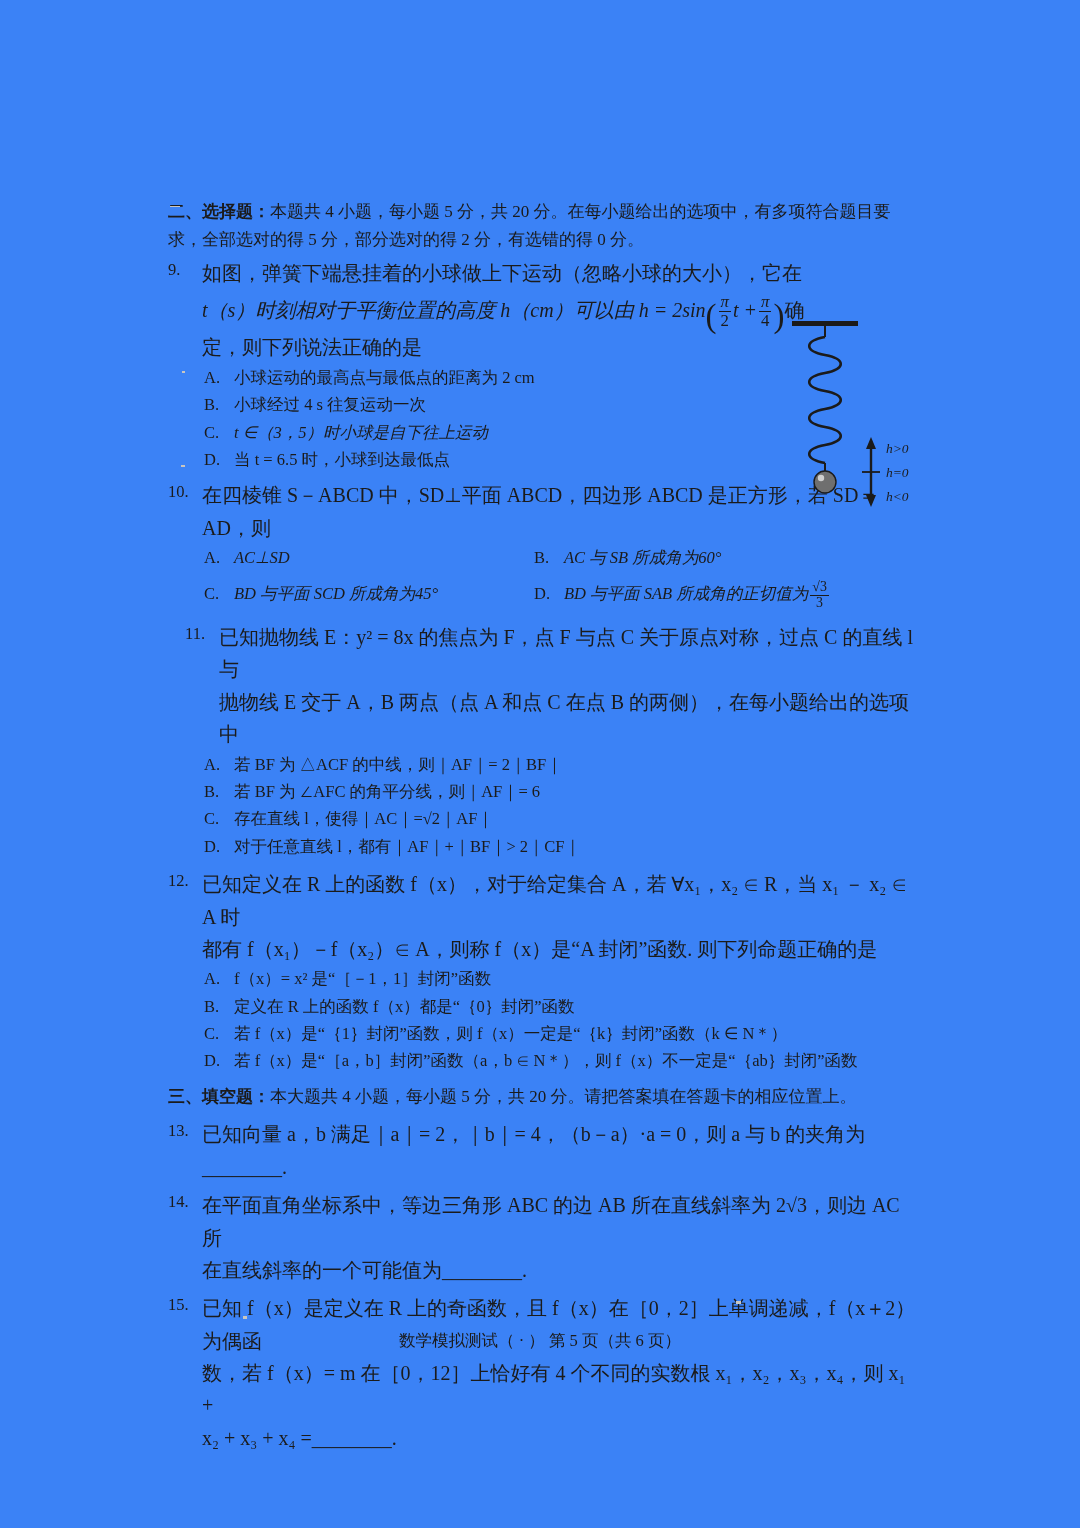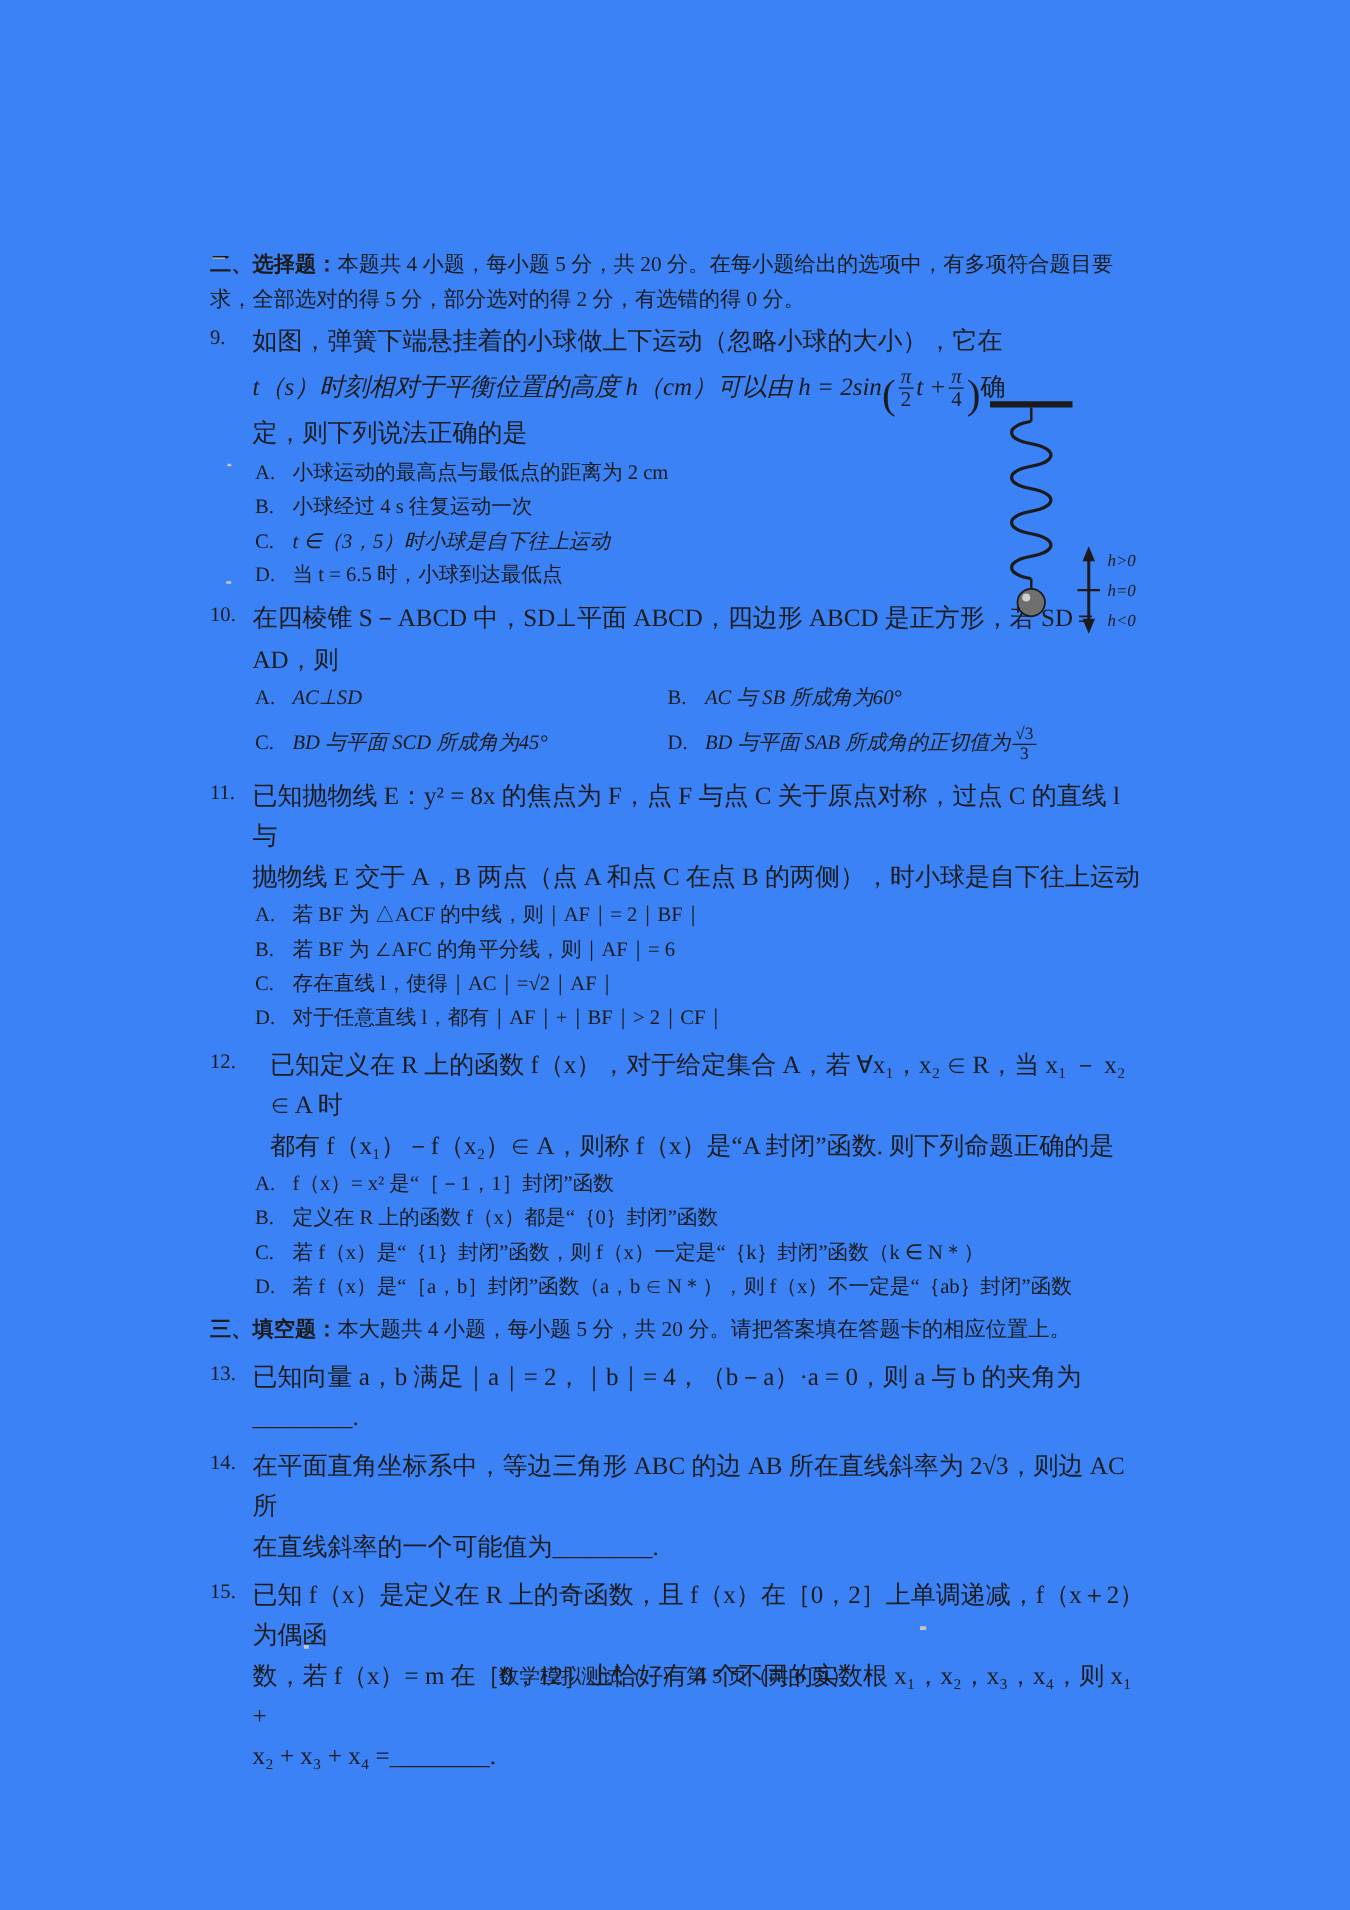--- a/index.html
+++ b/index.html
@@ -211,45 +211,45 @@
       <div class="c c2">
         <span class="lbl">D.</span>
         <span class="it">BD 与平面 SAB 所成角的正切值为</span>
           <span class="frac">
             <span class="n">√3</span>
             <span class="d">3</span>
           </span>
       </div>
     </div>
 
-    <div class="hang" style="margin-top:10px;">
+    <div class="hang" style="margin-top:10px;margin-left:17px;">
       <div class="num w2">11.</div>
       <div class="body-txt">
         <div>已知抛物线 E：y² = 8x 的焦点为 F，点 F 与点 C 关于原点对称，过点 C 的直线 l 与</div>
-        <div>抛物线 E 交于 A，B 两点（点 A 和点 C 在点 B 的两侧），时小球是自下往上运动</div>
+        <div>抛物线 E 交于 A，B 两点（点 A 和点 C 在点 B 的两侧），在每小题给出的选项中</div>
       </div>
     </div>
     <div class="opt">
       <span class="lbl">A.</span>
       <span class="txt">若 BF 为 △ACF 的中线，则｜AF｜= 2｜BF｜</span>
     </div>
     <div class="opt">
       <span class="lbl">B.</span>
       <span class="txt">若 BF 为 ∠AFC 的角平分线，则｜AF｜= 6</span>
     </div>
     <div class="opt">
       <span class="lbl">C.</span>
       <span class="txt">存在直线 l，使得｜AC｜=√2｜AF｜</span>
     </div>
     <div class="opt">
       <span class="lbl">D.</span>
       <span class="txt">对于任意直线 l，都有｜AF｜+｜BF｜&gt; 2｜CF｜</span>
     </div>
 
-    <div class="hang" style="margin-top:8px;gap:14px;">
+    <div class="hang" style="margin-top:8px;">
       <div class="num w2">12.</div>
       <div class="body-txt">
         <div>已知定义在 R 上的函数 f（x），对于给定集合 A，若 ∀x₁，x₂ ∈ R，当 x₁ － x₂ ∈ A 时</div>
         <div>都有 f（x₁）－f（x₂）∈ A，则称 f（x）是“A 封闭”函数. 则下列命题正确的是</div>
       </div>
     </div>
     <div class="opt">
       <span class="lbl">A.</span>
       <span class="txt">f（x）= x² 是“［－1，1］封闭”函数</span>
     </div>

